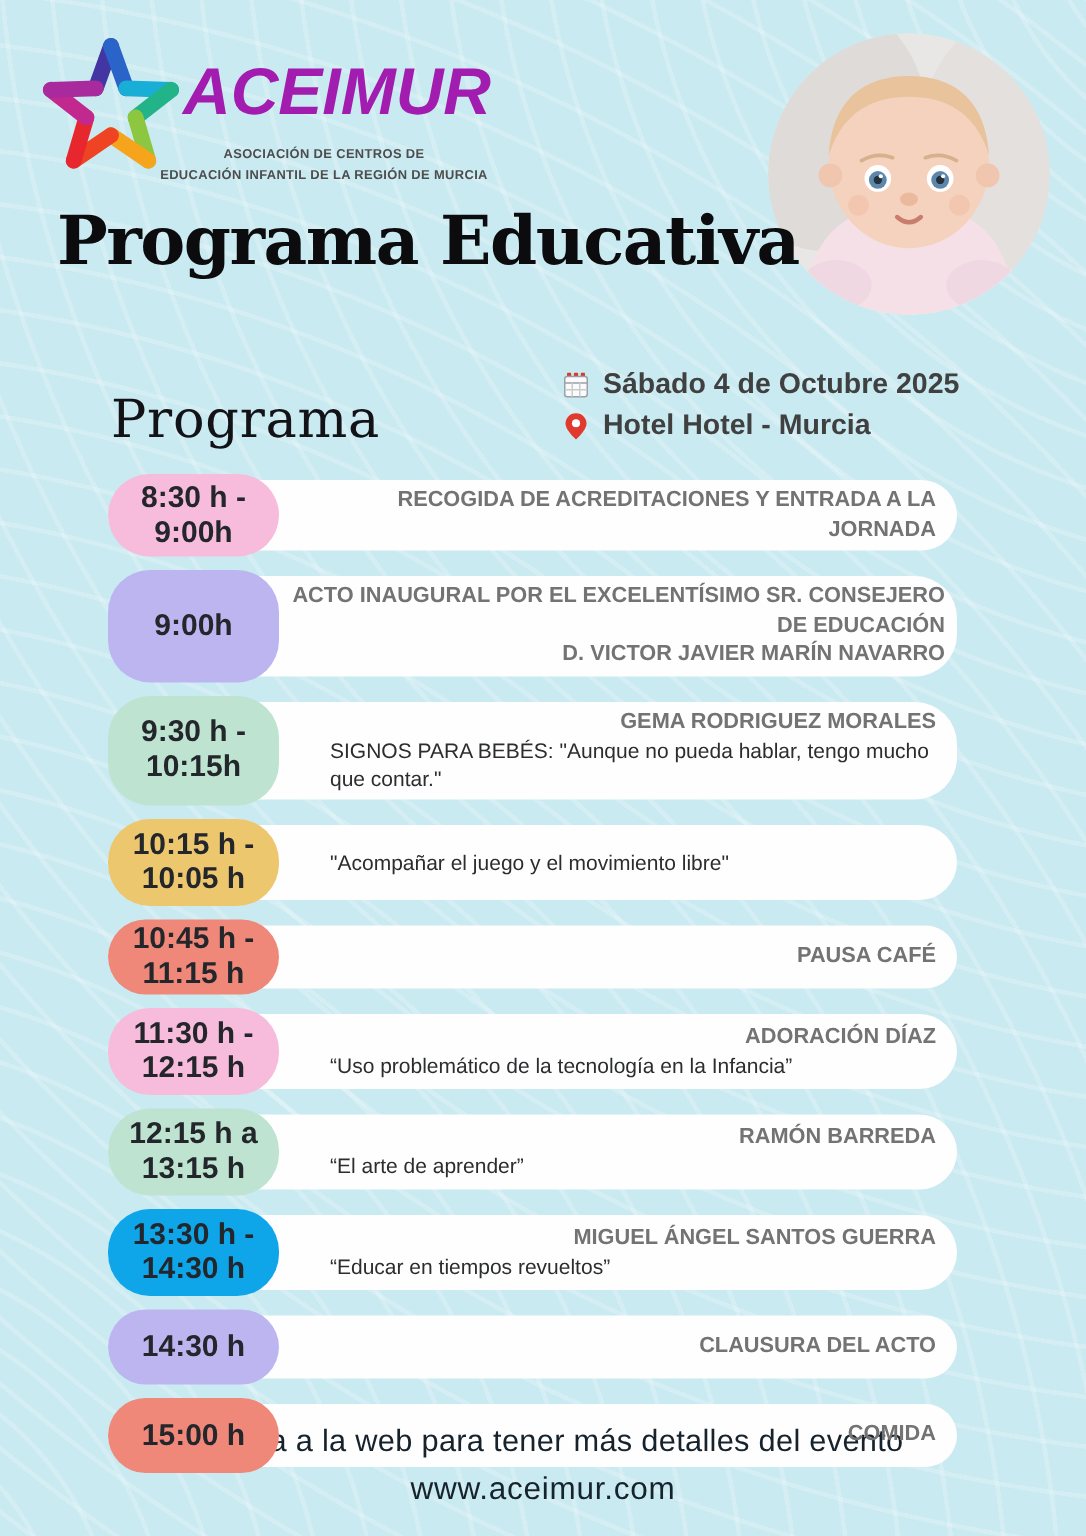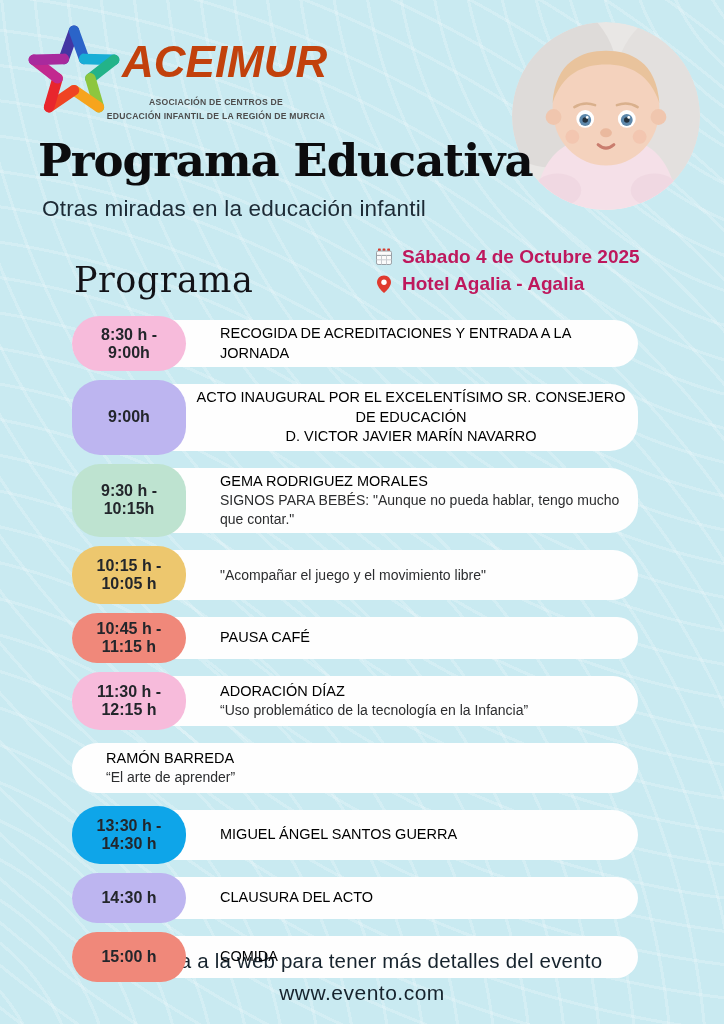--- a/index.html
+++ b/index.html
@@ -12,61 +12,61 @@
   .poster::before{
     content:"";position:absolute;inset:0;pointer-events:none;
     background:
       repeating-radial-gradient(circle at 118% -8%, rgba(255,255,255,0) 0 30px, rgba(255,255,255,.20) 30px 33px),
       repeating-radial-gradient(circle at -18% 108%, rgba(255,255,255,0) 0 32px, rgba(255,255,255,.20) 32px 35px);
   }
   
   .logo-star{position:absolute;left:26px;top:20px;width:96px;height:102px;}
   .brand{
     position:absolute;left:122px;top:40px;font-size:44px;font-weight:800;font-style:italic;
-    color:#c2410c;letter-spacing:0px;line-height:1;
+    color:#a21caf;letter-spacing:0px;line-height:1;
   }
   .tagline{
     position:absolute;left:100px;top:96px;width:232px;text-align:center;
     font-size:8.6px;font-weight:700;color:#4d4d4d;letter-spacing:.25px;line-height:1.6;
   }
   .baby{position:absolute;left:512px;top:22px;width:188px;height:188px;border-radius:50%;overflow:hidden;}
   
   .title{
     position:absolute;left:38px;top:134px;margin:0;
     font-family:"DejaVu Serif",serif;font-weight:700;font-size:45px;color:#0c0c0e;letter-spacing:-1px;
   }
   .subtitle{
     position:absolute;left:42px;top:196px;margin:0;
     font-size:22.5px;font-weight:500;color:#1c2a35;letter-spacing:.2px;
   }
   
   .event{position:absolute;left:374px;top:246px;display:flex;flex-direction:column;gap:5px;}
-  .event-row{display:flex;align-items:center;gap:8px;font-size:19px;font-weight:600;color:#be185d;}
+  .event-row{display:flex;align-items:center;gap:8px;font-size:19px;font-weight:600;color:#404040;}
   .event-row svg{flex:0 0 auto;}
   
   .programa{
     position:absolute;left:74px;top:260px;margin:0;
     font-family:"DejaVu Serif",serif;font-weight:400;font-size:35px;color:#121217;letter-spacing:.5px;
   }
   
   .list{position:absolute;left:72px;top:316px;width:566px;display:flex;flex-direction:column;gap:9px;}
   .row{position:relative;min-height:58px;display:flex;align-items:stretch;}
   .row.single{min-height:50px;}
   .bar{position:absolute;left:0;right:0;top:4px;bottom:4px;background:#fefefe;border-radius:28px;}
   .pill{
     position:relative;z-index:1;width:114px;flex:0 0 114px;border-radius:28px;
     display:flex;align-items:center;justify-content:center;
-    font-size:16px;font-weight:700;color:#23262b;text-align:center;padding:0 6px;box-sizing:border-box;
+    font-size:20px;font-weight:700;color:#23262b;text-align:center;padding:0 6px;box-sizing:border-box;
   }
   .content{
     position:relative;z-index:1;flex:1;display:flex;flex-direction:column;justify-content:center;
     margin-left:34px;padding:8px 14px 8px 0;line-height:1.35;
   }
   .row.center .content{margin-left:6px;text-align:center;padding-right:8px;}
-  .row-title,.row-title2{font-size:14.5px;font-weight:400;color:#000000;}
+  .row-title,.row-title2{font-size:14.5px;font-weight:700;color:#737373;text-align:right;}
   .row-sub{font-size:14px;font-weight:400;color:#2c2d2f;}
   
   .footer{position:absolute;left:0;right:0;top:946px;text-align:center;line-height:1.5;}
   .footer-line{font-size:20.5px;font-weight:500;color:#16232d;letter-spacing:.2px;}
   .footer-url{font-size:21px;font-weight:500;color:#16232d;letter-spacing:.5px;}
 </style>
 </head>
 <body>
 
 <div class="poster">
@@ -123,42 +123,41 @@
         <path d="M106 84 q11 -4 21 2" stroke="#d9b08c" stroke-width="2.5" fill="none" stroke-linecap="round"></path>
         <ellipse cx="95" cy="112" rx="6" ry="4.5" fill="#eab99e"></ellipse>
         <path d="M87 124 q8 7 16 0" stroke="#c97d6e" stroke-width="3" fill="none" stroke-linecap="round"></path>
         <circle cx="61" cy="116" r="7" fill="#f2b9a4" opacity=".5"></circle>
         <circle cx="129" cy="116" r="7" fill="#f2b9a4" opacity=".5"></circle>
       </g>
     </svg>
   </div>
 
   <h1 class="title">Programa Educativa</h1>
-  <p class="subtitle">Otras miradas en la educación infantil</p>
 
   <div class="event">
     <div class="event-row">
       <svg width="20" height="20" viewBox="0 0 20 20">
         <rect x="4" y="1.5" width="2.8" height="3.6" rx="0.6" fill="#d63b2f"></rect>
         <rect x="8.6" y="1.5" width="2.8" height="3.6" rx="0.6" fill="#d63b2f"></rect>
         <rect x="13.2" y="1.5" width="2.8" height="3.6" rx="0.6" fill="#d63b2f"></rect>
         <rect x="2.5" y="4" width="15" height="13.5" rx="1.6" fill="#fbfbfb" stroke="#9aa0a6"></rect>
         <line x1="2.5" y1="8.4" x2="17.5" y2="8.4" stroke="#9aa0a6"></line>
         <line x1="7.5" y1="8.4" x2="7.5" y2="17.5" stroke="#c9ccd0"></line>
         <line x1="12.5" y1="8.4" x2="12.5" y2="17.5" stroke="#c9ccd0"></line>
         <line x1="2.5" y1="12.8" x2="17.5" y2="12.8" stroke="#c9ccd0"></line>
       </svg>
       <span>Sábado 4 de Octubre 2025</span>
     </div>
     <div class="event-row">
       <svg width="20" height="20" viewBox="0 0 20 20">
         <path d="M10 1.5 C5.8 1.5 3 4.8 3 8.4 C3 13 10 19 10 19 C10 19 17 13 17 8.4 C17 4.8 14.2 1.5 10 1.5 Z" fill="#e03a2f"></path>
         <circle cx="10" cy="8.2" r="2.7" fill="#ffffff"></circle>
       </svg>
-      <span>Hotel Agalia - Agalia</span>
+      <span>Hotel Hotel - Murcia</span>
     </div>
   </div>
 
   <h2 class="programa">Programa</h2>
 
   <div class="list">
     <div class="row single">
       <div class="bar"></div>
       <div class="pill" style="background: rgb(247, 187, 219);">
         <span class="pill-label">8:30 h - 9:00h</span>
@@ -222,35 +221,39 @@
       </div>
       <div class="content">
         <div class="row-title">ADORACIÓN DÍAZ</div>
 
         <div class="row-sub">“Uso problemático de la tecnología en la Infancia”</div>
       </div>
     </div>
 
     <div class="row">
       <div class="bar"></div>
+      <div class="pill" style="background: rgb(190, 227, 208);">
+        <span class="pill-label">12:15 h a 13:15 h</span>
+      </div>
       <div class="content">
         <div class="row-title">RAMÓN BARREDA</div>
 
         <div class="row-sub">“El arte de aprender”</div>
       </div>
     </div>
 
     <div class="row">
       <div class="bar"></div>
       <div class="pill" style="background: #0ea5e9; text-align: center;">
         <span class="pill-label">13:30 h - 14:30 h</span>
       </div>
       <div class="content">
         <div class="row-title">MIGUEL ÁNGEL SANTOS GUERRA</div>
 
+        <div class="row-sub">“Educar en tiempos revueltos”</div>
       </div>
     </div>
 
     <div class="row single">
       <div class="bar"></div>
       <div class="pill" style="background: rgb(189, 181, 240);">
         <span class="pill-label">14:30 h</span>
       </div>
       <div class="content">
         <div class="row-title">CLAUSURA DEL ACTO</div>
@@ -265,16 +268,16 @@
       </div>
       <div class="content">
         <div class="row-title">COMIDA</div>
 
       </div>
     </div>
   </div>
 
   <div class="footer">
     <div class="footer-line">Acceda a la web para tener más detalles del evento</div>
-    <div class="footer-url">www.evento.com</div>
+    <div class="footer-url">www.aceimur.com</div>
   </div>
 
 </div>
 
 </body></html>

